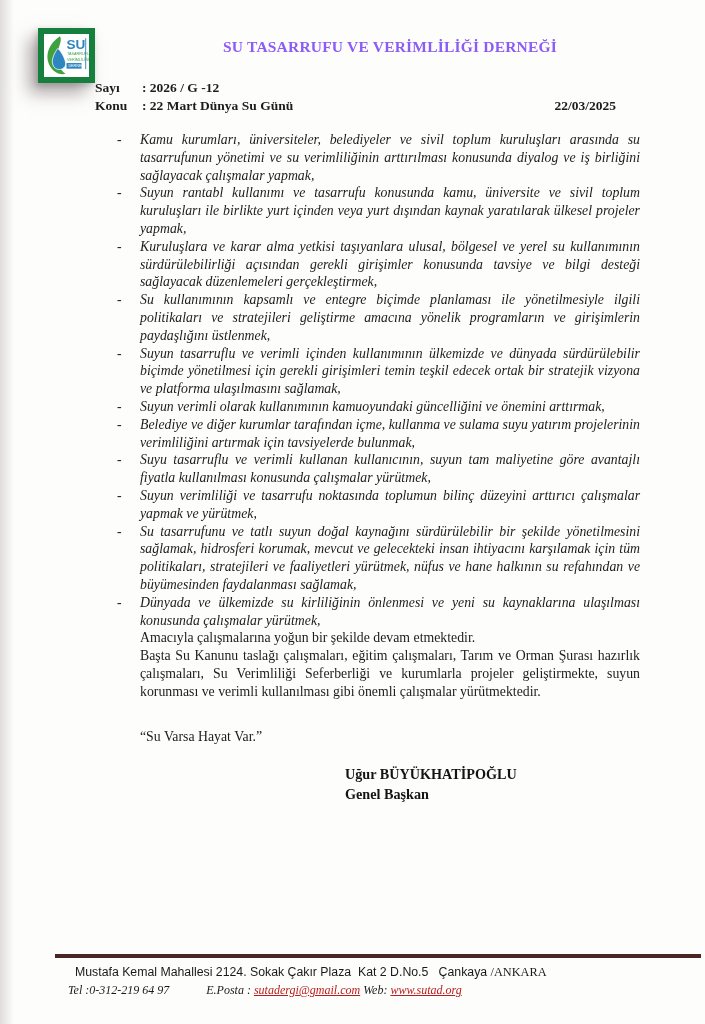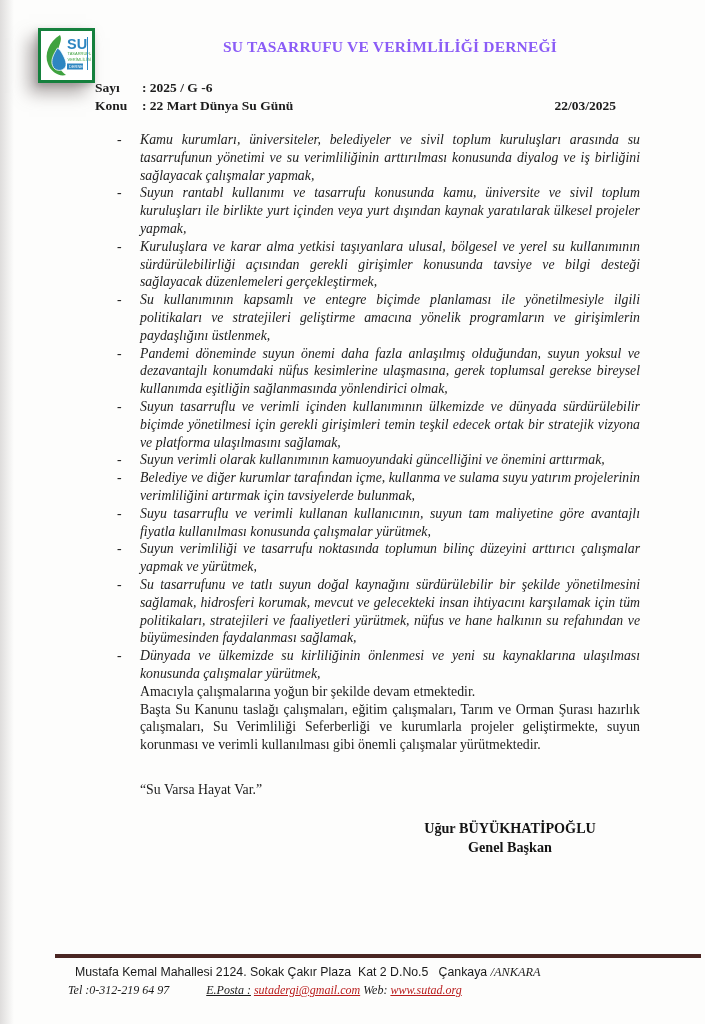--- a/index.html
+++ b/index.html
@@ -16,21 +16,21 @@
   .edge-shade {
     position:absolute; left:0; top:0; bottom:0; width:14px;
     background:linear-gradient(to right, rgba(150,145,145,0.30), rgba(150,145,145,0));
     pointer-events:none;
   }
   
   .logo-box {
     position:absolute; left:38px; top:28px;
     width:57px; height:55px;
     background:#fff;
-    border:3px solid #15803d;
+    border:6px solid #15803d;
     box-shadow:-9px 10px 16px rgba(110,100,100,0.55), -2px 3px 6px rgba(120,110,110,0.35);
     display:flex; align-items:center; justify-content:center;
   }
   .doc-title {
     margin:38px 65px 0 140px;
     text-align:center;
     font-weight:bold;
     font-size:15.5px;
     letter-spacing:0.2px;
     color:#8b5cf6;
@@ -52,44 +52,44 @@
     line-height:17.8px;
     text-align:justify;
   }
   ul.bullets { list-style:none; }
   ul.bullets li { position:relative;font-style:italic; }
   ul.bullets li::before { content:"-"; position:absolute; left:-23px; top:0; }
   .quote { margin-top:27px; text-align:left; }
   .sig-block {
     width:330px;
     margin:20px 30px 6px auto;
-    text-align:center;
+    text-align:left;
     font-weight:bold;
     font-size:14.2px;
     line-height:19.5px;
     color:#141414;
   }
   
   .footer { position:absolute; left:0; right:0; top:954px; }
   .footer-rule { margin-left:55px; margin-right:4px; height:4px; background:#4a2623; }
   .footer-line1 {
     margin:7px 0 0 75px;
     font-family:"Liberation Sans", sans-serif;
     font-size:12.3px;
     color:#1a1a1a;
     white-space:pre;
   }
-  .footer-city { font-family:"Liberation Serif", serif; font-style:italic; }
+  .footer-city { font-family:"Liberation Serif", serif; }
   .footer-line2 {
     margin:3px 0 0 68px;
     font-style:italic;
     font-size:12px;
     color:#1a1a1a;
   }
-  .footer-line2 .gap-lg { margin-left:34px;text-decoration:underline; }
+  .footer-line2 .gap-lg { margin-left:34px; }
   .footer-line2 .gap-md { margin-left:0; }
   .flink { color:#b91c1c; text-decoration:underline; cursor:pointer; }
 </style>
 </head>
 <body>
 
 <div class="page">
   <div class="edge-shade"></div>
 
   <div class="logo-box">
@@ -103,36 +103,35 @@
       <text x="26" y="35" font-size="4" fill="#ffffff" font-family="Liberation Sans, sans-serif">DERNEĞİ</text>
       <rect x="44" y="4" width="1" height="33" fill="#2e86c1"></rect>
     </svg>
   </div>
 
   <div class="doc-title">SU TASARRUFU VE VERİMLİLİĞİ DERNEĞİ</div>
 
   <div class="ref-block">
     <div class="ref-row">
       <span class="ref-label">Sayı</span>
-      <span>: 2025 / G -6</span>
+      <span>: 2026 / G -12</span>
     </div>
     <div class="ref-row">
       <span class="ref-label">Konu</span>
       <span>: 22 Mart Dünya Su Günü</span>
     </div>
     <span class="ref-date">22/03/2025</span>
   </div>
 
   <div class="content">
     <ul class="bullets">
       <li>Kamu kurumları, üniversiteler, belediyeler ve sivil toplum kuruluşları arasında su tasarrufunun yönetimi ve su verimliliğinin arttırılması konusunda diyalog ve iş birliğini sağlayacak çalışmalar yapmak,</li>
       <li>Suyun rantabl kullanımı ve tasarrufu konusunda kamu, üniversite ve sivil toplum kuruluşları ile birlikte yurt içinden veya yurt dışından kaynak yaratılarak ülkesel projeler yapmak,</li>
       <li>Kuruluşlara ve karar alma yetkisi taşıyanlara ulusal, bölgesel ve yerel su kullanımının sürdürülebilirliği açısından gerekli girişimler konusunda tavsiye ve bilgi desteği sağlayacak düzenlemeleri gerçekleştirmek,</li>
       <li>Su kullanımının kapsamlı ve entegre biçimde planlaması ile yönetilmesiyle ilgili politikaları ve stratejileri geliştirme amacına yönelik programların ve girişimlerin paydaşlığını üstlenmek,</li>
-      <li>Pandemi döneminde suyun önemi daha fazla anlaşılmış olduğundan, suyun yoksul ve dezavantajlı konumdaki nüfus kesimlerine ulaşmasına, gerek toplumsal gerekse bireysel kullanımda eşitliğin sağlanmasında yönlendirici olmak,</li>
       <li>Suyun tasarruflu ve verimli içinden kullanımının ülkemizde ve dünyada sürdürülebilir biçimde yönetilmesi için gerekli girişimleri temin teşkil edecek ortak bir stratejik vizyona ve platforma ulaşılmasını sağlamak,</li>
       <li>Suyun verimli olarak kullanımının kamuoyundaki güncelliğini ve önemini arttırmak,</li>
       <li>Belediye ve diğer kurumlar tarafından içme, kullanma ve sulama suyu yatırım projelerinin verimliliğini artırmak için tavsiyelerde bulunmak,</li>
       <li>Suyu tasarruflu ve verimli kullanan kullanıcının, suyun tam maliyetine göre avantajlı fiyatla kullanılması konusunda çalışmalar yürütmek,</li>
       <li>Suyun verimliliği ve tasarrufu noktasında toplumun bilinç düzeyini arttırıcı çalışmalar yapmak ve yürütmek,</li>
       <li>Su tasarrufunu ve tatlı suyun doğal kaynağını sürdürülebilir bir şekilde yönetilmesini sağlamak, hidrosferi korumak, mevcut ve gelecekteki insan ihtiyacını karşılamak için tüm politikaları, stratejileri ve faaliyetleri yürütmek, nüfus ve hane halkının su refahından ve büyümesinden faydalanması sağlamak,</li>
       <li>Dünyada ve ülkemizde su kirliliğinin önlenmesi ve yeni su kaynaklarına ulaşılması konusunda çalışmalar yürütmek,</li>
     </ul>
     <p>Amacıyla çalışmalarına yoğun bir şekilde devam etmektedir.</p>
     <p>Başta Su Kanunu taslağı çalışmaları, eğitim çalışmaları, Tarım ve Orman Şurası hazırlık çalışmaları, Su Verimliliği Seferberliği ve kurumlarla projeler geliştirmekte, suyun korunması ve verimli kullanılması gibi önemli çalışmalar yürütmektedir.</p>

